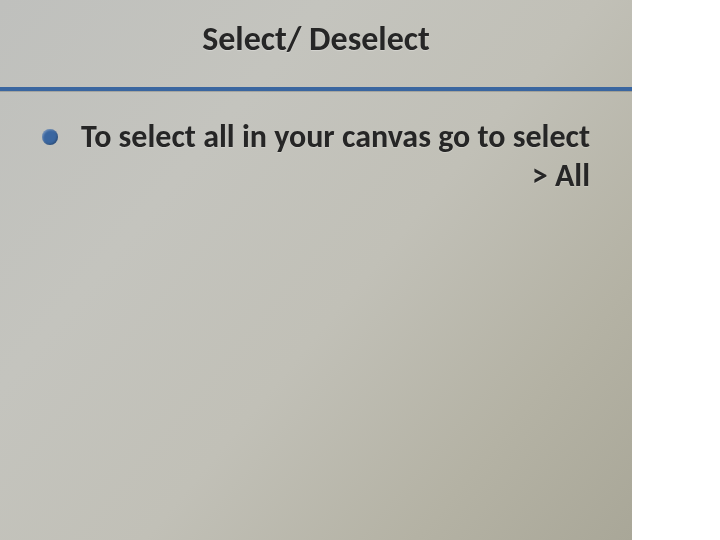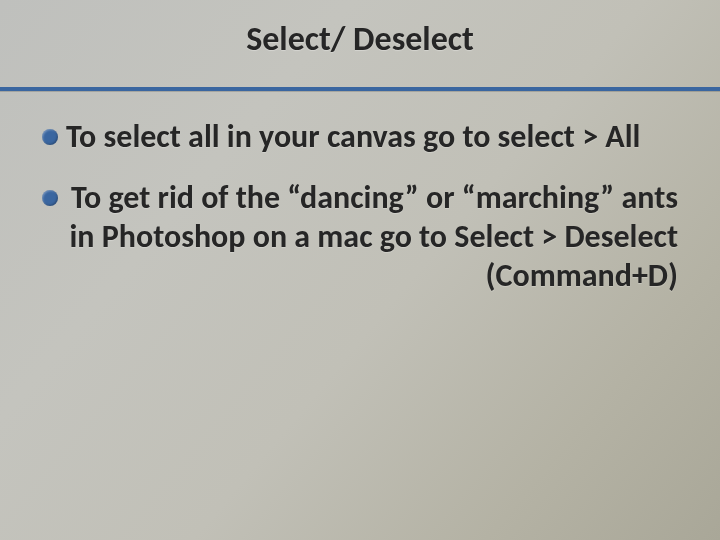--- a/index.html
+++ b/index.html
@@ -3,21 +3,21 @@
 <meta charset="utf-8">
 <style>
   html, body {
     margin: 0;
     padding: 0;
     width: 720px;
     height: 540px;
     overflow: hidden;
   }
   .slide {
-    width: 720px;
+    width: 632px;
     height: 540px;
     background: linear-gradient(130deg, #bfc0bd 0%, #c4c4be 30%, #c1c0b7 55%, #b4b2a4 80%, #a9a798 100%);
     font-family: "Candara", "Calibri", "Segoe UI", sans-serif;
     color: #262626;
   }
   .title {
     text-align: center;
     font-size: 34px;
     font-weight: 700;
     padding: 18px 10px 10px 10px;
@@ -62,18 +62,14 @@
 <body>
 
 <div class="slide">
   <div class="title">Select/ Deselect</div>
   <div class="divider"></div>
   <div class="content">
     <div class="bullet-item">
       <div class="bullet-dot"></div>
       <div class="bullet-text">To select all in your canvas go to select &gt; All</div>
     </div>
-    <div class="bullet-item">
-      <div class="bullet-dot"></div>
-      <div class="bullet-text">To get rid of the “dancing” or “marching” ants in Photoshop on a mac go to Select &gt; Deselect (Command+D)</div>
-    </div>
   </div>
 </div>
 
 </body></html>

